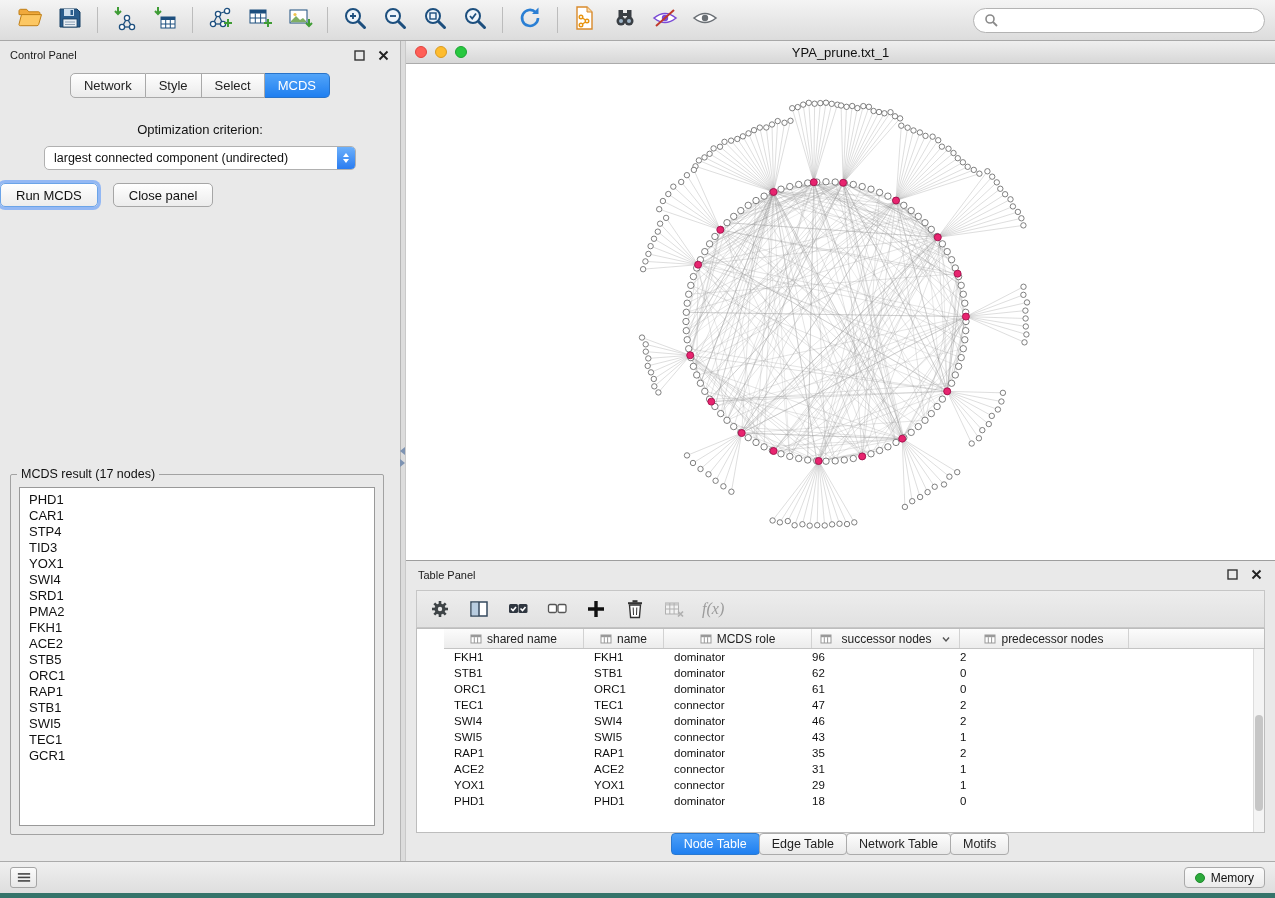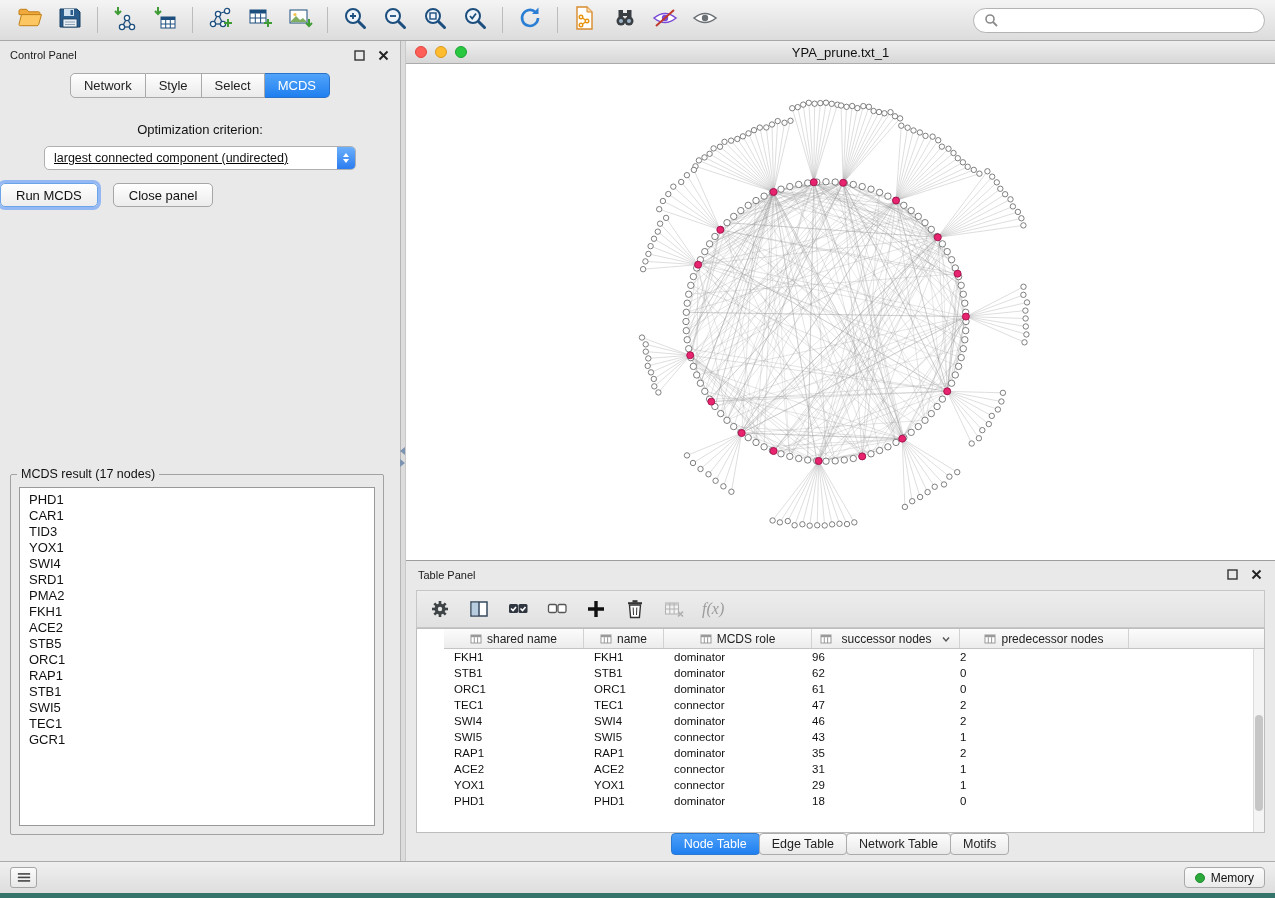--- a/index.html
+++ b/index.html
@@ -21,21 +21,21 @@
 .cp-title,.tp-title{font-size:11px;color:#1a1a1a;}
 .win-icons{margin-left:auto;display:flex;gap:11px;align-items:center;}
 .wicon{width:13px;height:13px;display:inline-flex;}
 .wicon svg{width:13px;height:13px;}
 .cp-tabs{display:flex;justify-content:center;margin-top:4px;}
 .cp-tab{font-size:13px;padding:4px 13px;background:linear-gradient(#fefefe,#ebebeb);border:1px solid #a9a9a9;border-left-width:0;color:#222;cursor:default;}
 .cp-tab:first-child{border-left-width:1px;border-radius:5px 0 0 5px;text-align:right;}
 .cp-tab:last-child{border-radius:0 5px 5px 0;}
 .cp-tab.selected{background:linear-gradient(#52a4f9,#1f7ff0);color:#fff;border-color:#2873c9;}
 .cp-opt-label{text-align:center;font-size:13px;margin-top:24px;color:#111;}
-.dropdown{width:312px;height:24px;margin:9px auto 0;background:#fff;border:1px solid #b0b0b0;border-radius:5px;display:flex;align-items:center;overflow:hidden;text-decoration:underline;}
+.dropdown{width:312px;height:24px;margin:9px auto 0;background:#fff;border:1px solid #b0b0b0;border-radius:5px;display:flex;align-items:center;overflow:hidden;}
 .dropdown-value{flex:1;font-size:12.5px;padding-left:9px;color:#111;white-space:nowrap;}
 .dropdown-cap{width:18px;height:100%;background:linear-gradient(#6cb0fb,#2a7cf0);display:flex;flex-direction:column;align-items:center;justify-content:center;gap:2px;}
 .dropdown-cap i{display:block;width:0;height:0;border-left:3.5px solid transparent;border-right:3.5px solid transparent;}
 .dropdown-cap .up{border-bottom:4.5px solid #fff;}
 .dropdown-cap .down{border-top:4.5px solid #fff;}
 .cp-buttons{display:flex;justify-content:flex-start;gap:15px;margin-top:13px;}
 .btn{font-family:inherit;font-size:13px;height:24px;padding:0 15px;background:linear-gradient(#ffffff,#ececec);border:1px solid #a6a6a6;border-radius:5px;color:#111;}
 .btn.focus{box-shadow:0 0 0 3px rgba(77,144,254,.55);border-color:#6ba4e8;}
 .result-fieldset{position:absolute;left:10px;right:16px;top:426px;bottom:26px;border:1px solid #a2a2a2;border-radius:2px;}
 .result-fieldset legend{font-size:12.5px;margin-left:6px;padding:0 4px;color:#111;}
@@ -290,20 +290,21 @@
       </div>
       <div class="cp-buttons">
         <button class="btn focus">Run MCDS</button>
         <button class="btn">Close panel</button>
       </div>
       <fieldset class="result-fieldset">
         <legend>MCDS result (17 nodes)</legend>
         <div class="result-list">
             <div class="result-item">PHD1</div>
             <div class="result-item">CAR1</div>
+            <div class="result-item">STP4</div>
             <div class="result-item">TID3</div>
             <div class="result-item">YOX1</div>
             <div class="result-item">SWI4</div>
             <div class="result-item">SRD1</div>
             <div class="result-item">PMA2</div>
             <div class="result-item">FKH1</div>
             <div class="result-item">ACE2</div>
             <div class="result-item">STB5</div>
             <div class="result-item">ORC1</div>
             <div class="result-item">RAP1</div>

